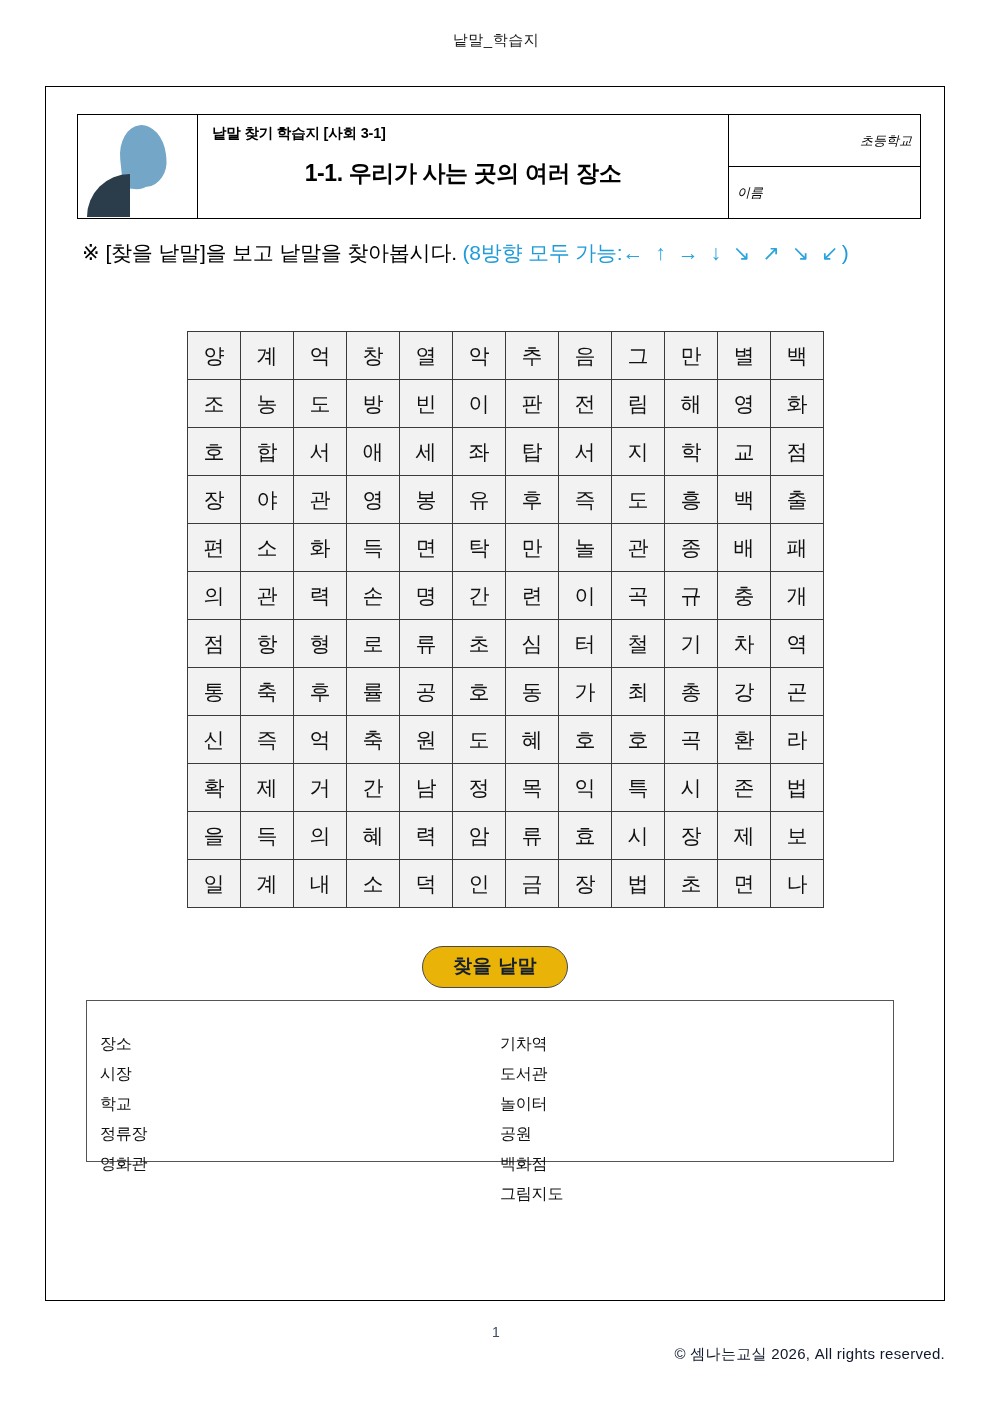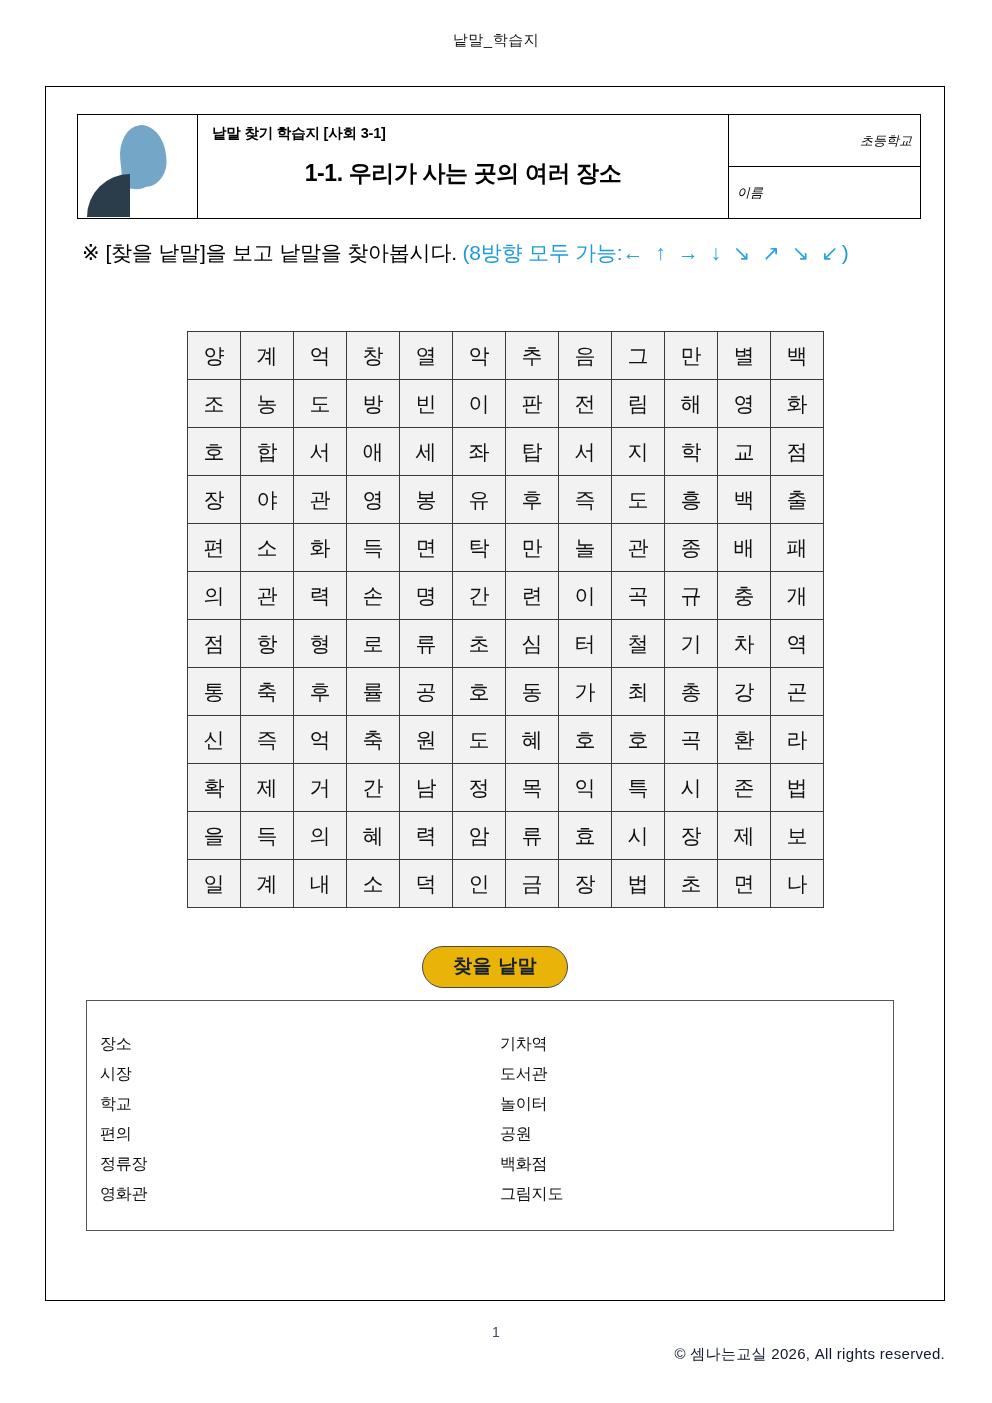--- a/index.html
+++ b/index.html
@@ -189,21 +189,21 @@
     color: #15202b;
     letter-spacing: 0.5px;
   }
 
   
   .wordbox {
     position: absolute;
     left: 40px;
     top: 913px;
     width: 808px;
-    height: 231px;
+    height: 162px;
     border: 1.2px solid #555555;
     box-sizing: border-box;
   }
   .wordbox-cols {
     position: absolute;
     left: 13px;
     top: 28px;
     display: flex;
   }
   .wordcol {
@@ -455,21 +455,20 @@
   <div class="pill">
     <span class="pill-inner">찾을 낱말</span>
   </div>
 
   <div class="wordbox">
     <div class="wordbox-cols" id="wordlist-cols">
         <div class="wordcol">
           <div class="word">장소</div>
           <div class="word">시장</div>
           <div class="word">학교</div>
-          <div class="word">편의</div>
           <div class="word">정류장</div>
           <div class="word">영화관</div>
         </div>
         <div class="wordcol">
           <div class="word">기차역</div>
           <div class="word">도서관</div>
           <div class="word">놀이터</div>
           <div class="word">공원</div>
           <div class="word">백화점</div>
           <div class="word">그림지도</div>

